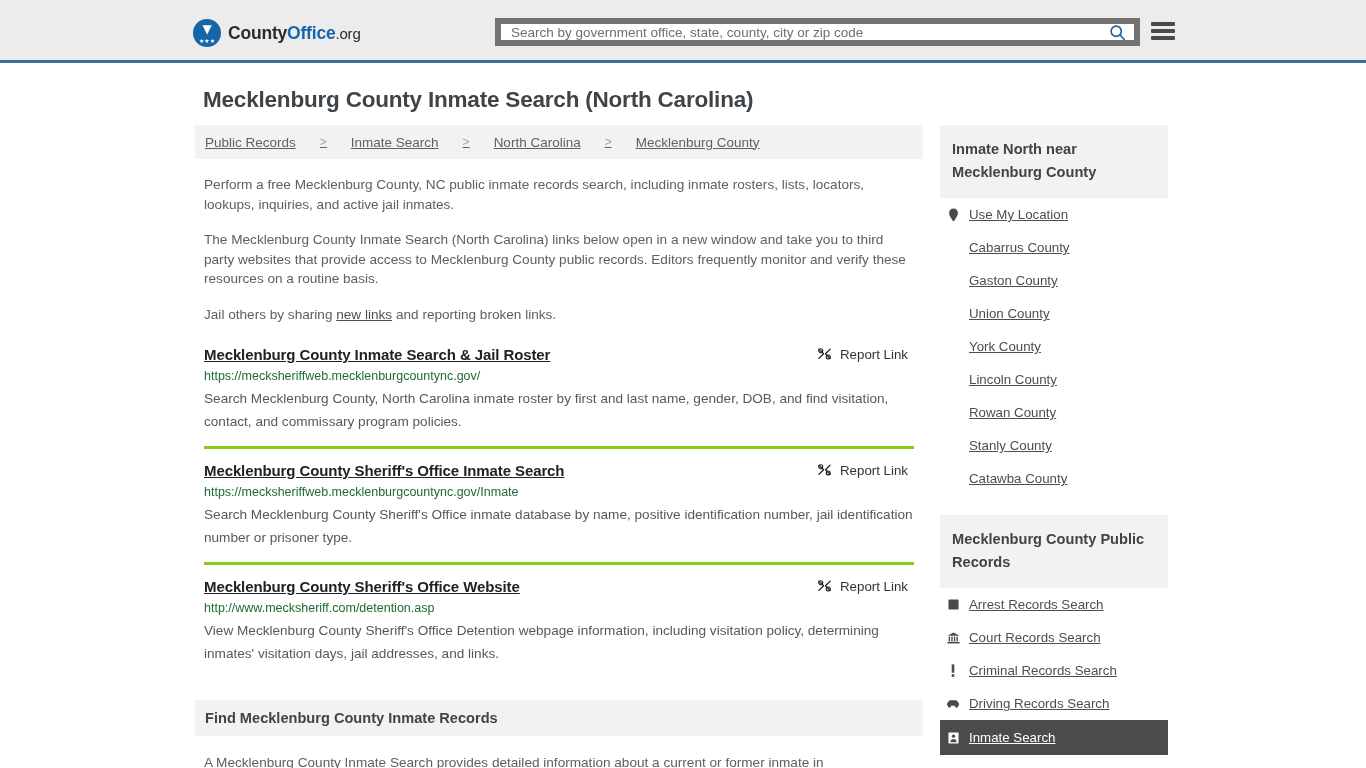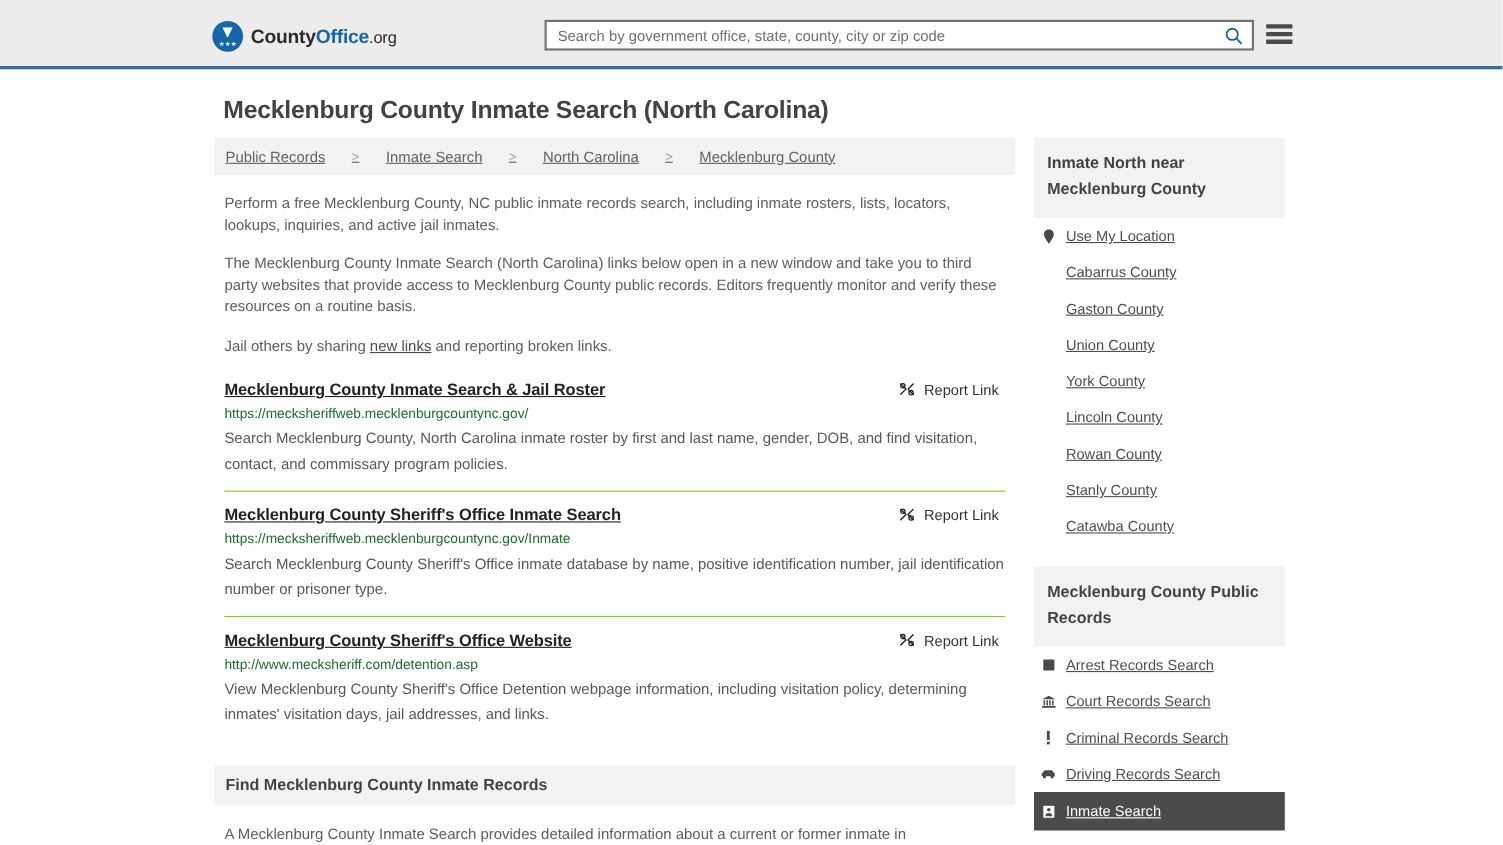--- a/index.html
+++ b/index.html
@@ -70,21 +70,21 @@
   .brand-text .t2 { color: #1566a8; font-weight: 700; }
   .brand-text .t3 { color: #2b2b2b; font-weight: 400; font-size: 15px; }
 
   .search-wrap {
     position: absolute;
     left: 495px;
     top: 18px;
     width: 645px;
     height: 28px;
     background: #ffffff;
-    border: 2px solid #737373;
+    border: 6px solid #737373;
     display: flex;
     align-items: center;
   }
   .search-input {
     flex: 1;
     border: none;
     outline: none;
     background: transparent;
     font-family: "Liberation Sans", sans-serif;
     font-size: 13.5px;
@@ -170,21 +170,21 @@
   }
   .intro p a {
     color: #4a4f52;
     text-decoration: underline;
   }
 
   
   .results { margin-top: 22px; padding: 0 9px; }
   .result {
     padding-bottom: 13px;
-    border-bottom: 1px solid #84cc16;
+    border-bottom: 3px solid #84cc16;
     margin-bottom: 13px;
   }
   .result:last-child { border-bottom: none; }
   .result-head {
     display: flex;
     align-items: flex-start;
     justify-content: space-between;
   }
   .result-title {
     font-size: 15px;

